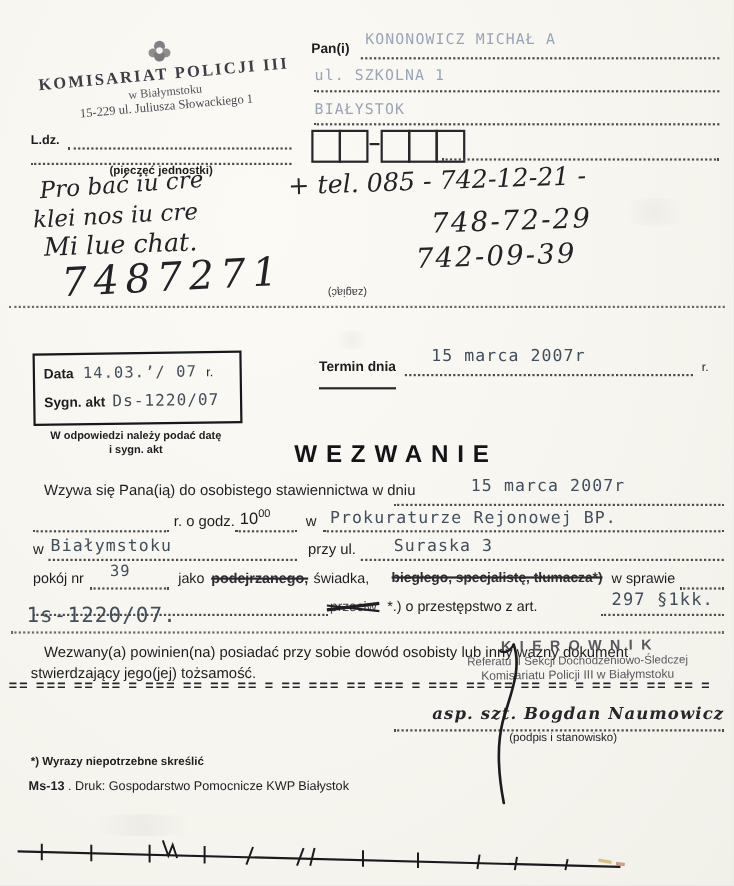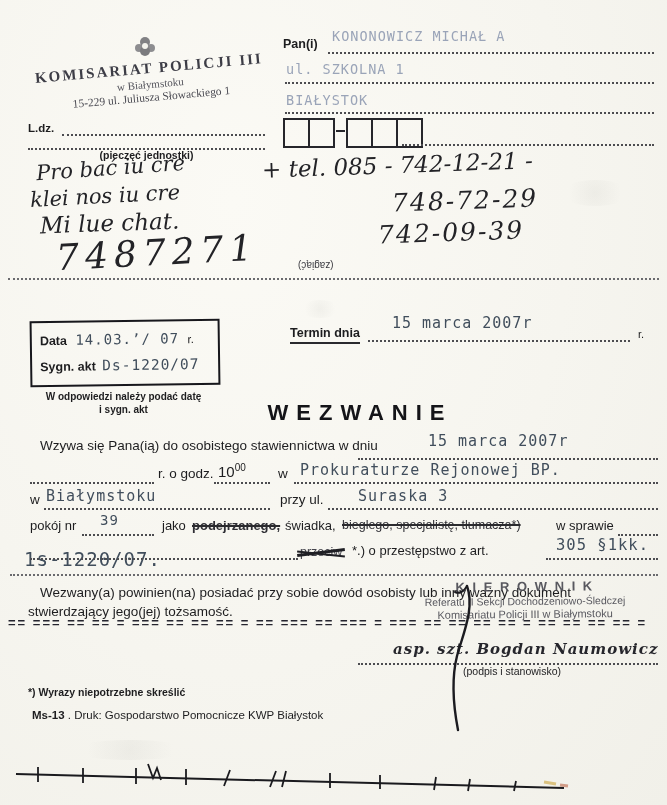--- a/index.html
+++ b/index.html
@@ -107,21 +107,21 @@
       <span class="lbl" style="font-size:12.5px;">Sygn. akt</span>
       <span class="typed dark" style="font-size:14.5px;margin-left:2px;">Ds-1220/07</span>
     </div>
   </div>
   <div class="abs lbl" style="left:16px;top:390px;width:215px;text-align:center;font-size:10px;line-height:1.3;">
     <div>W odpowiedzi należy podać datę</div>
     <div>i sygn. akt</div>
   </div>
 
   
-  <span class="abs lbl" style="left:290px;top:326px;font-size:12.5px;border-bottom:2px solid #2a2a2e;padding-bottom:2px;">Termin dnia</span>
+  <span class="abs lbl" style="left:290px;top:326px;font-size:12.5px;border-bottom:2px solid #2a2a2e;padding-bottom:12px;">Termin dnia</span>
   <span class="abs typed dark" style="left:392px;top:314px;font-size:15px;">15 marca 2007r</span>
   <div class="dots" style="left:368px;top:338px;width:262px;"></div>
   <span class="abs" style="left:638px;top:328px;font-size:11px;">r.</span>
 
   
   <div class="abs" style="left:165px;top:400px;width:390px;text-align:center;font-size:22px;font-weight:bold;letter-spacing:8px;color:#141418;">WEZWANIE</div>
 
   
   <span class="abs" style="left:40px;top:438px;font-size:13.5px;">Wzywa się Pana(ią) do osobistego stawiennictwa w dniu</span>
   <span class="abs typed dark" style="left:428px;top:432px;font-size:15px;">15 marca 2007r</span>
@@ -144,30 +144,30 @@
   <span class="abs typed dark" style="left:358px;top:487px;font-size:15px;">Suraska 3</span>
   <div class="dots" style="left:328px;top:506px;width:330px;"></div>
 
   
   <span class="abs" style="left:30px;top:518px;font-size:13px;">pokój nr</span>
   <div class="dots" style="left:82px;top:532px;width:72px;"></div>
   <span class="abs typed dark" style="left:100px;top:512px;font-size:14px;">39</span>
   <span class="abs" style="left:162px;top:518px;font-size:13px;">jako</span>
   <span class="abs struck" style="left:192px;top:518px;font-size:13px;font-weight:600;color:#2e2e34;">podejrzanego,</span>
   <span class="abs" style="left:285px;top:518px;font-size:13px;">świadka,</span>
-  <span class="abs struck" style="left:342px;top:518px;font-size:12.5px;font-weight:400;color:#2e2e34;">biegłego, specjalistę, tłumacza*)</span>
+  <span class="abs struck" style="left:356px;top:518px;font-size:12.5px;font-weight:700;color:#2e2e34;">biegłego, specjalistę, tłumacza*)</span>
   <span class="abs" style="left:556px;top:518px;font-size:13px;">w sprawie</span>
   <div class="dots" style="left:618px;top:532px;width:40px;"></div>
 
   
   <span class="abs typed dark" style="left:24px;top:536px;font-size:19px;margin-top:12px;">1s-1220/07.</span>
   <div class="dots" style="left:30px;top:556px;width:268px;"></div>
   <span class="abs scrib" style="left:300px;top:542px;font-size:12.5px;">przeciw</span>
   <span class="abs" style="left:352px;top:543px;font-size:13px;">*.) o przestępstwo z art.</span>
-  <span class="abs typed dark" style="left:556px;top:536px;font-size:15.5px;">305 §1kk.</span>
+  <span class="abs typed dark" style="left:556px;top:536px;font-size:15.5px;">297 §1kk.</span>
   <div class="dots" style="left:546px;top:556px;width:112px;"></div>
 
   <div class="dots lt" style="left:10px;top:572px;width:648px;"></div>
 
   
   <div class="abs" style="left:28px;top:584px;width:614px;font-size:13.5px;line-height:1.4;text-indent:12px;">Wezwany(a) powinien(na) posiadać przy sobie dowód osobisty lub inny ważny dokument stwierdzający jego(jej) tożsamość.</div>
 
   
   <div class="abs grey-stamp" style="left:392px;top:579px;width:266px;">
     <div class="g1">K I E R O W N I K</div>
@@ -184,21 +184,21 @@
   <div class="abs" style="left:402px;top:665px;width:220px;text-align:center;font-size:10.5px;">(podpis i stanowisko)</div>
 
   
   <svg class="abs" style="left:415px;top:582px;" width="90" height="155" viewBox="0 0 90 155">
     <path d="M52,4 C60,26 48,52 42,74 C36,98 38,122 43,148" fill="none" stroke="#1b1b20" stroke-width="2.4" stroke-linecap="round"></path>
     <path d="M52,4 C49,10 44,12 40,10" fill="none" stroke="#1b1b20" stroke-width="2" stroke-linecap="round"></path>
   </svg>
 
   
   <div class="abs" style="left:28px;top:686px;font-size:10.5px;font-weight:600;">*) Wyrazy niepotrzebne skreślić</div>
-  <div class="abs" style="left:32px;top:709px;font-size:11.5px;">
+  <div class="abs" style="left:26px;top:709px;font-size:11.5px;">
     <span class="lbl">Ms-13</span>
     <span>. Druk: Gospodarstwo Pomocnicze KWP Białystok</span>
   </div>
 
   
   <svg class="abs" style="left:8px;top:758px;" width="640" height="44" viewBox="0 0 640 44">
     <path d="M8,16 C150,20 350,26 556,30" fill="none" stroke="#1a1a1e" stroke-width="2"></path>
     <g stroke="#1a1a1e" stroke-width="1.8">
       <line x1="30" y1="9" x2="30" y2="24"></line>
       <line x1="75" y1="10" x2="75" y2="25"></line>

